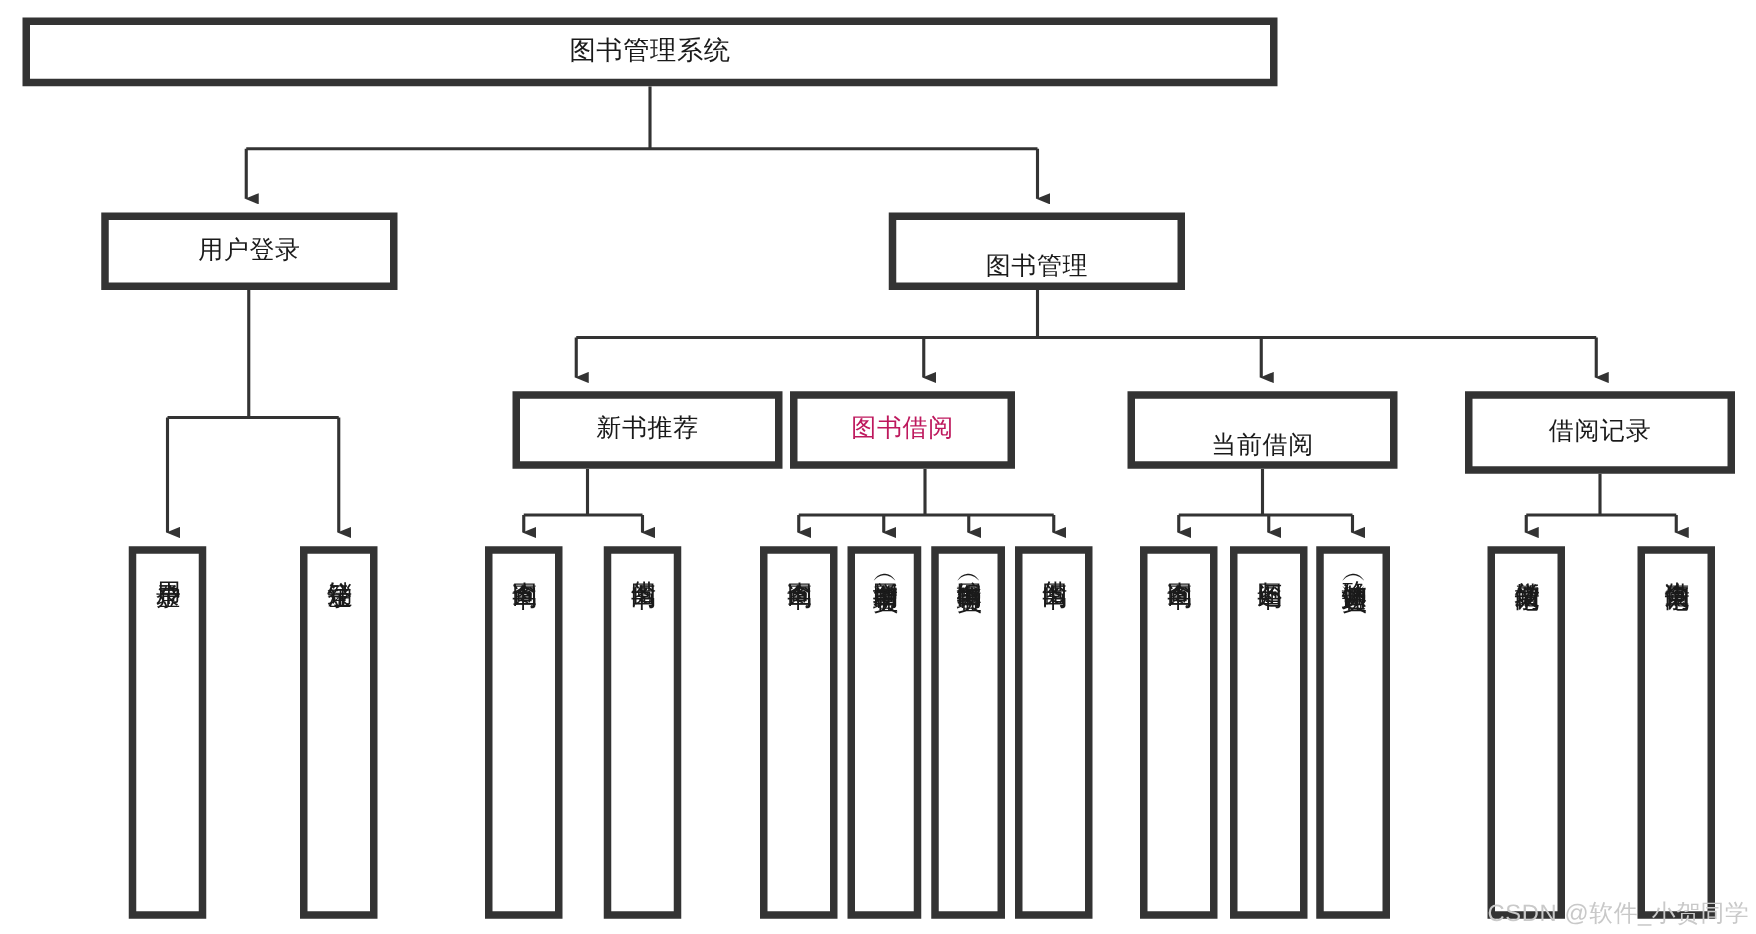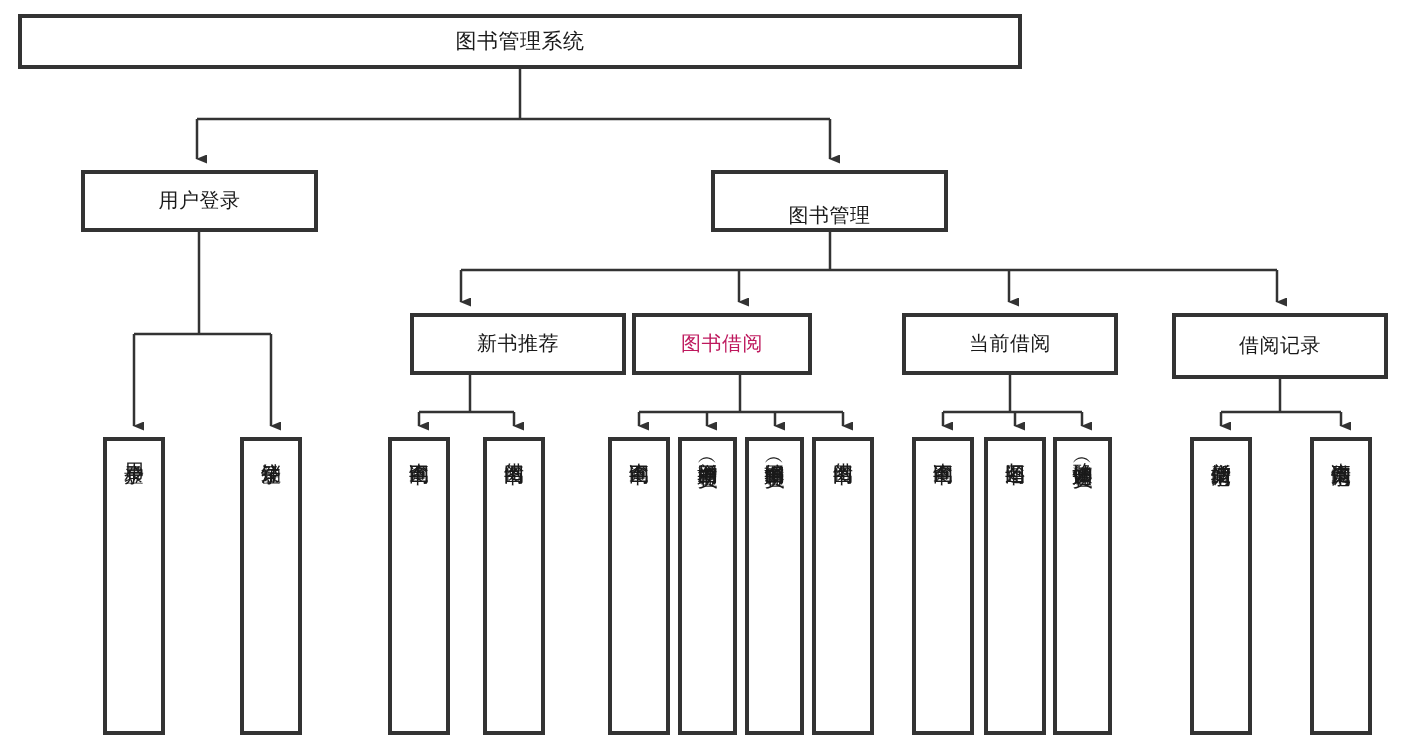--- a/index.html
+++ b/index.html
@@ -21,21 +21,21 @@
     position: absolute;
     left: 0;
     top: 0;
     width: 1405px;
     height: 747px;
     pointer-events: none;
   }
   .node {
     position: absolute;
     box-sizing: border-box;
-    border: 4px solid #3b82f6;
+    border: 6px solid #3b82f6;
     background: #ffffff;
     display: flex;
     align-items: center;
     justify-content: center;
     color: #1a1a1a;
   }
   .node .label {
     display: block;
     text-align: center;
     line-height: 1.18;
@@ -122,21 +122,21 @@
       </div>
       <div class="node lvl1" style="left: 711px; top: 170px; width: 237px; height: 62px; border-color: rgb(51, 51, 51); background: rgb(255, 255, 255); color: rgb(26, 26, 26); align-items: flex-end;">
         <span class="label">图书管理</span>
       </div>
       <div class="node lvl2" style="left: 362px; top: 313px; width: 216px; height: 62px; border-color: rgb(51, 51, 51); background: rgb(255, 255, 255); color: rgb(26, 26, 26); margin-left: 48px;">
         <span class="label">新书推荐</span>
       </div>
       <div class="node lvl2" style="left: 632px; top: 313px; width: 180px; height: 62px; border-color: rgb(51, 51, 51); background: rgb(255, 255, 255); color: #be185d;">
         <span class="label">图书借阅</span>
       </div>
-      <div class="node lvl2" style="left: 902px; top: 313px; width: 216px; height: 62px; border-color: rgb(51, 51, 51); background: rgb(255, 255, 255); color: rgb(26, 26, 26);">
+      <div class="node lvl2" style="left: 902px; top: 313px; width: 216px; height: 62px; border-color: rgb(51, 51, 51); background: rgb(255, 255, 255); color: rgb(26, 26, 26); align-items: flex-end;">
         <span class="label">当前借阅</span>
       </div>
       <div class="node lvl2" style="left: 1172px; top: 313px; width: 216px; height: 66px; border-color: rgb(51, 51, 51); background: rgb(255, 255, 255); color: rgb(26, 26, 26);">
         <span class="label">借阅记录</span>
       </div>
       <div class="node leaf" style="left: 103px; top: 437px; width: 62px; height: 298px; border-color: rgb(51, 51, 51); background: rgb(255, 255, 255); color: rgb(26, 26, 26);">
         <span class="label">用户登录</span>
       </div>
       <div class="node leaf" style="left: 240px; top: 437px; width: 62px; height: 298px; border-color: rgb(51, 51, 51); background: rgb(255, 255, 255); color: rgb(26, 26, 26);">
         <span class="label">注销登录</span>
@@ -169,14 +169,15 @@
         <span class="label">确认归还（管理员）</span>
       </div>
       <div class="node leaf" style="left: 1190px; top: 437px; width: 62px; height: 298px; border-color: rgb(51, 51, 51); background: rgb(255, 255, 255); color: rgb(26, 26, 26);">
         <span class="label">新增借阅记录</span>
       </div>
       <div class="node leaf" style="left: 1310px; top: 437px; width: 62px; height: 298px; border-color: rgb(51, 51, 51); background: rgb(255, 255, 255); color: rgb(26, 26, 26);">
         <span class="label">查询借阅记录</span>
       </div>
     </div>
 
+  <div id="watermark" style="left: 1190px; top: 718px; color: rgb(201, 201, 201);">CSDN @软件_小贺同学</div>
 
 </div>
 
 </body></html>

